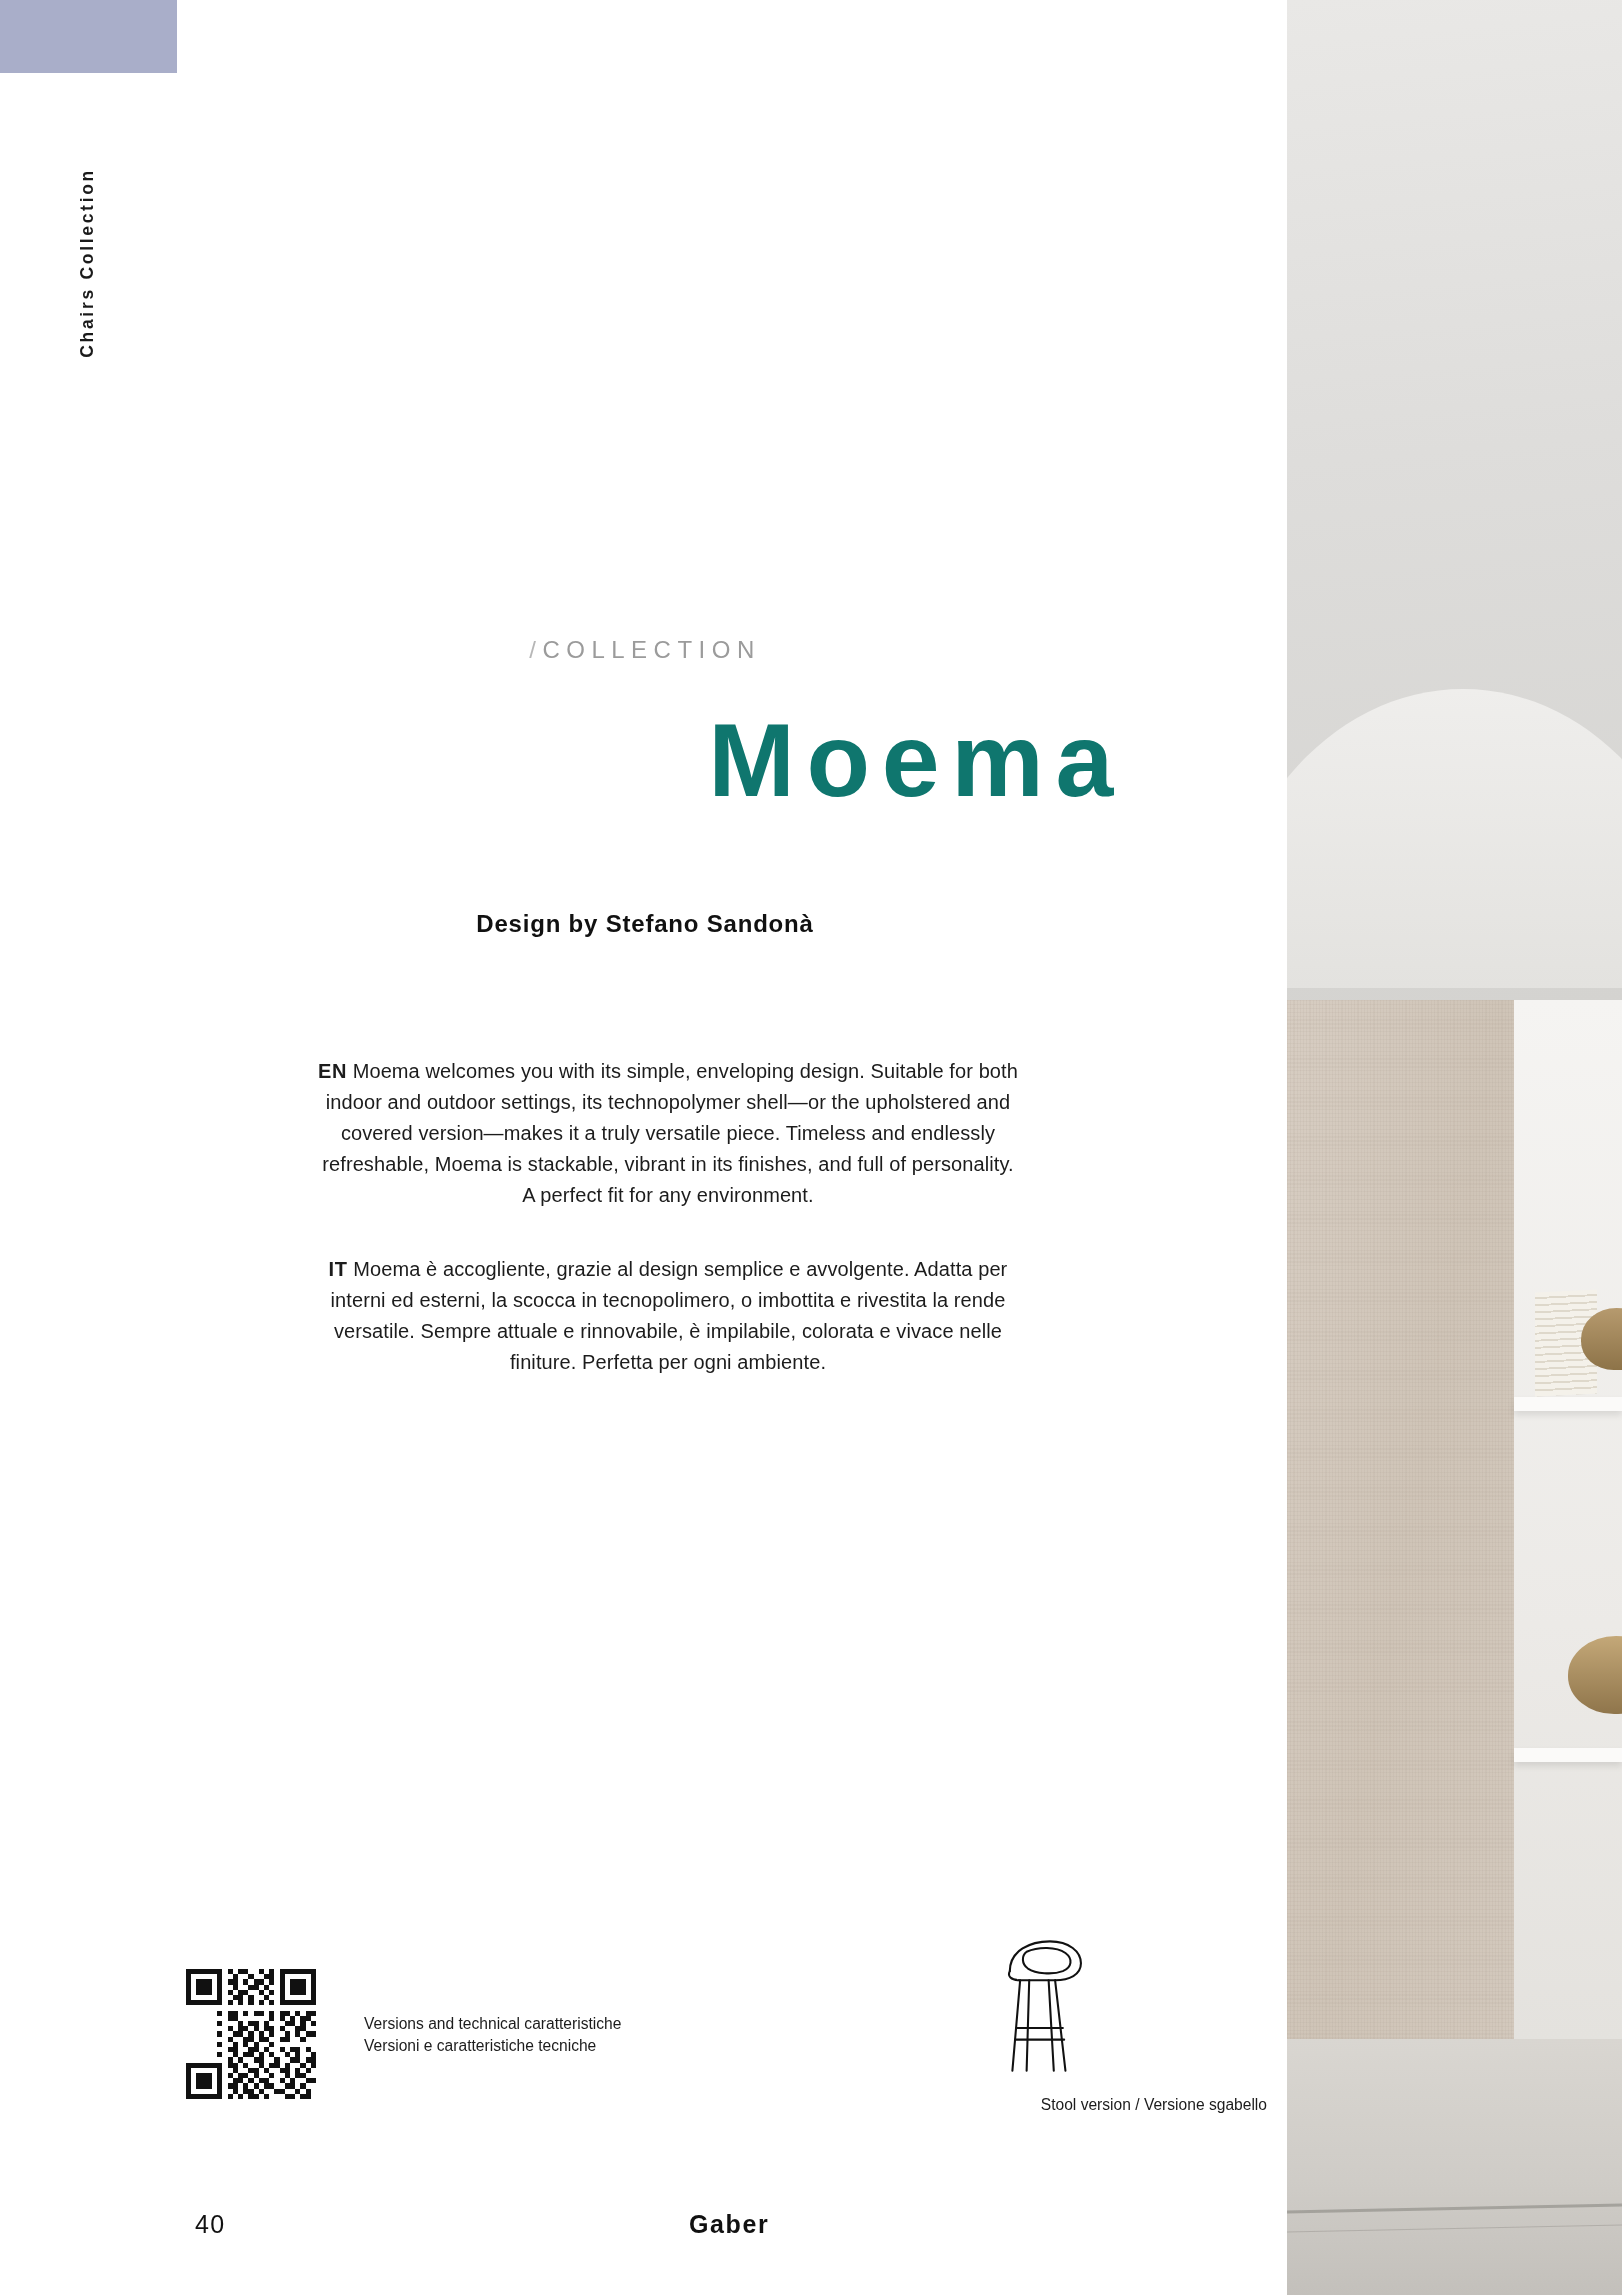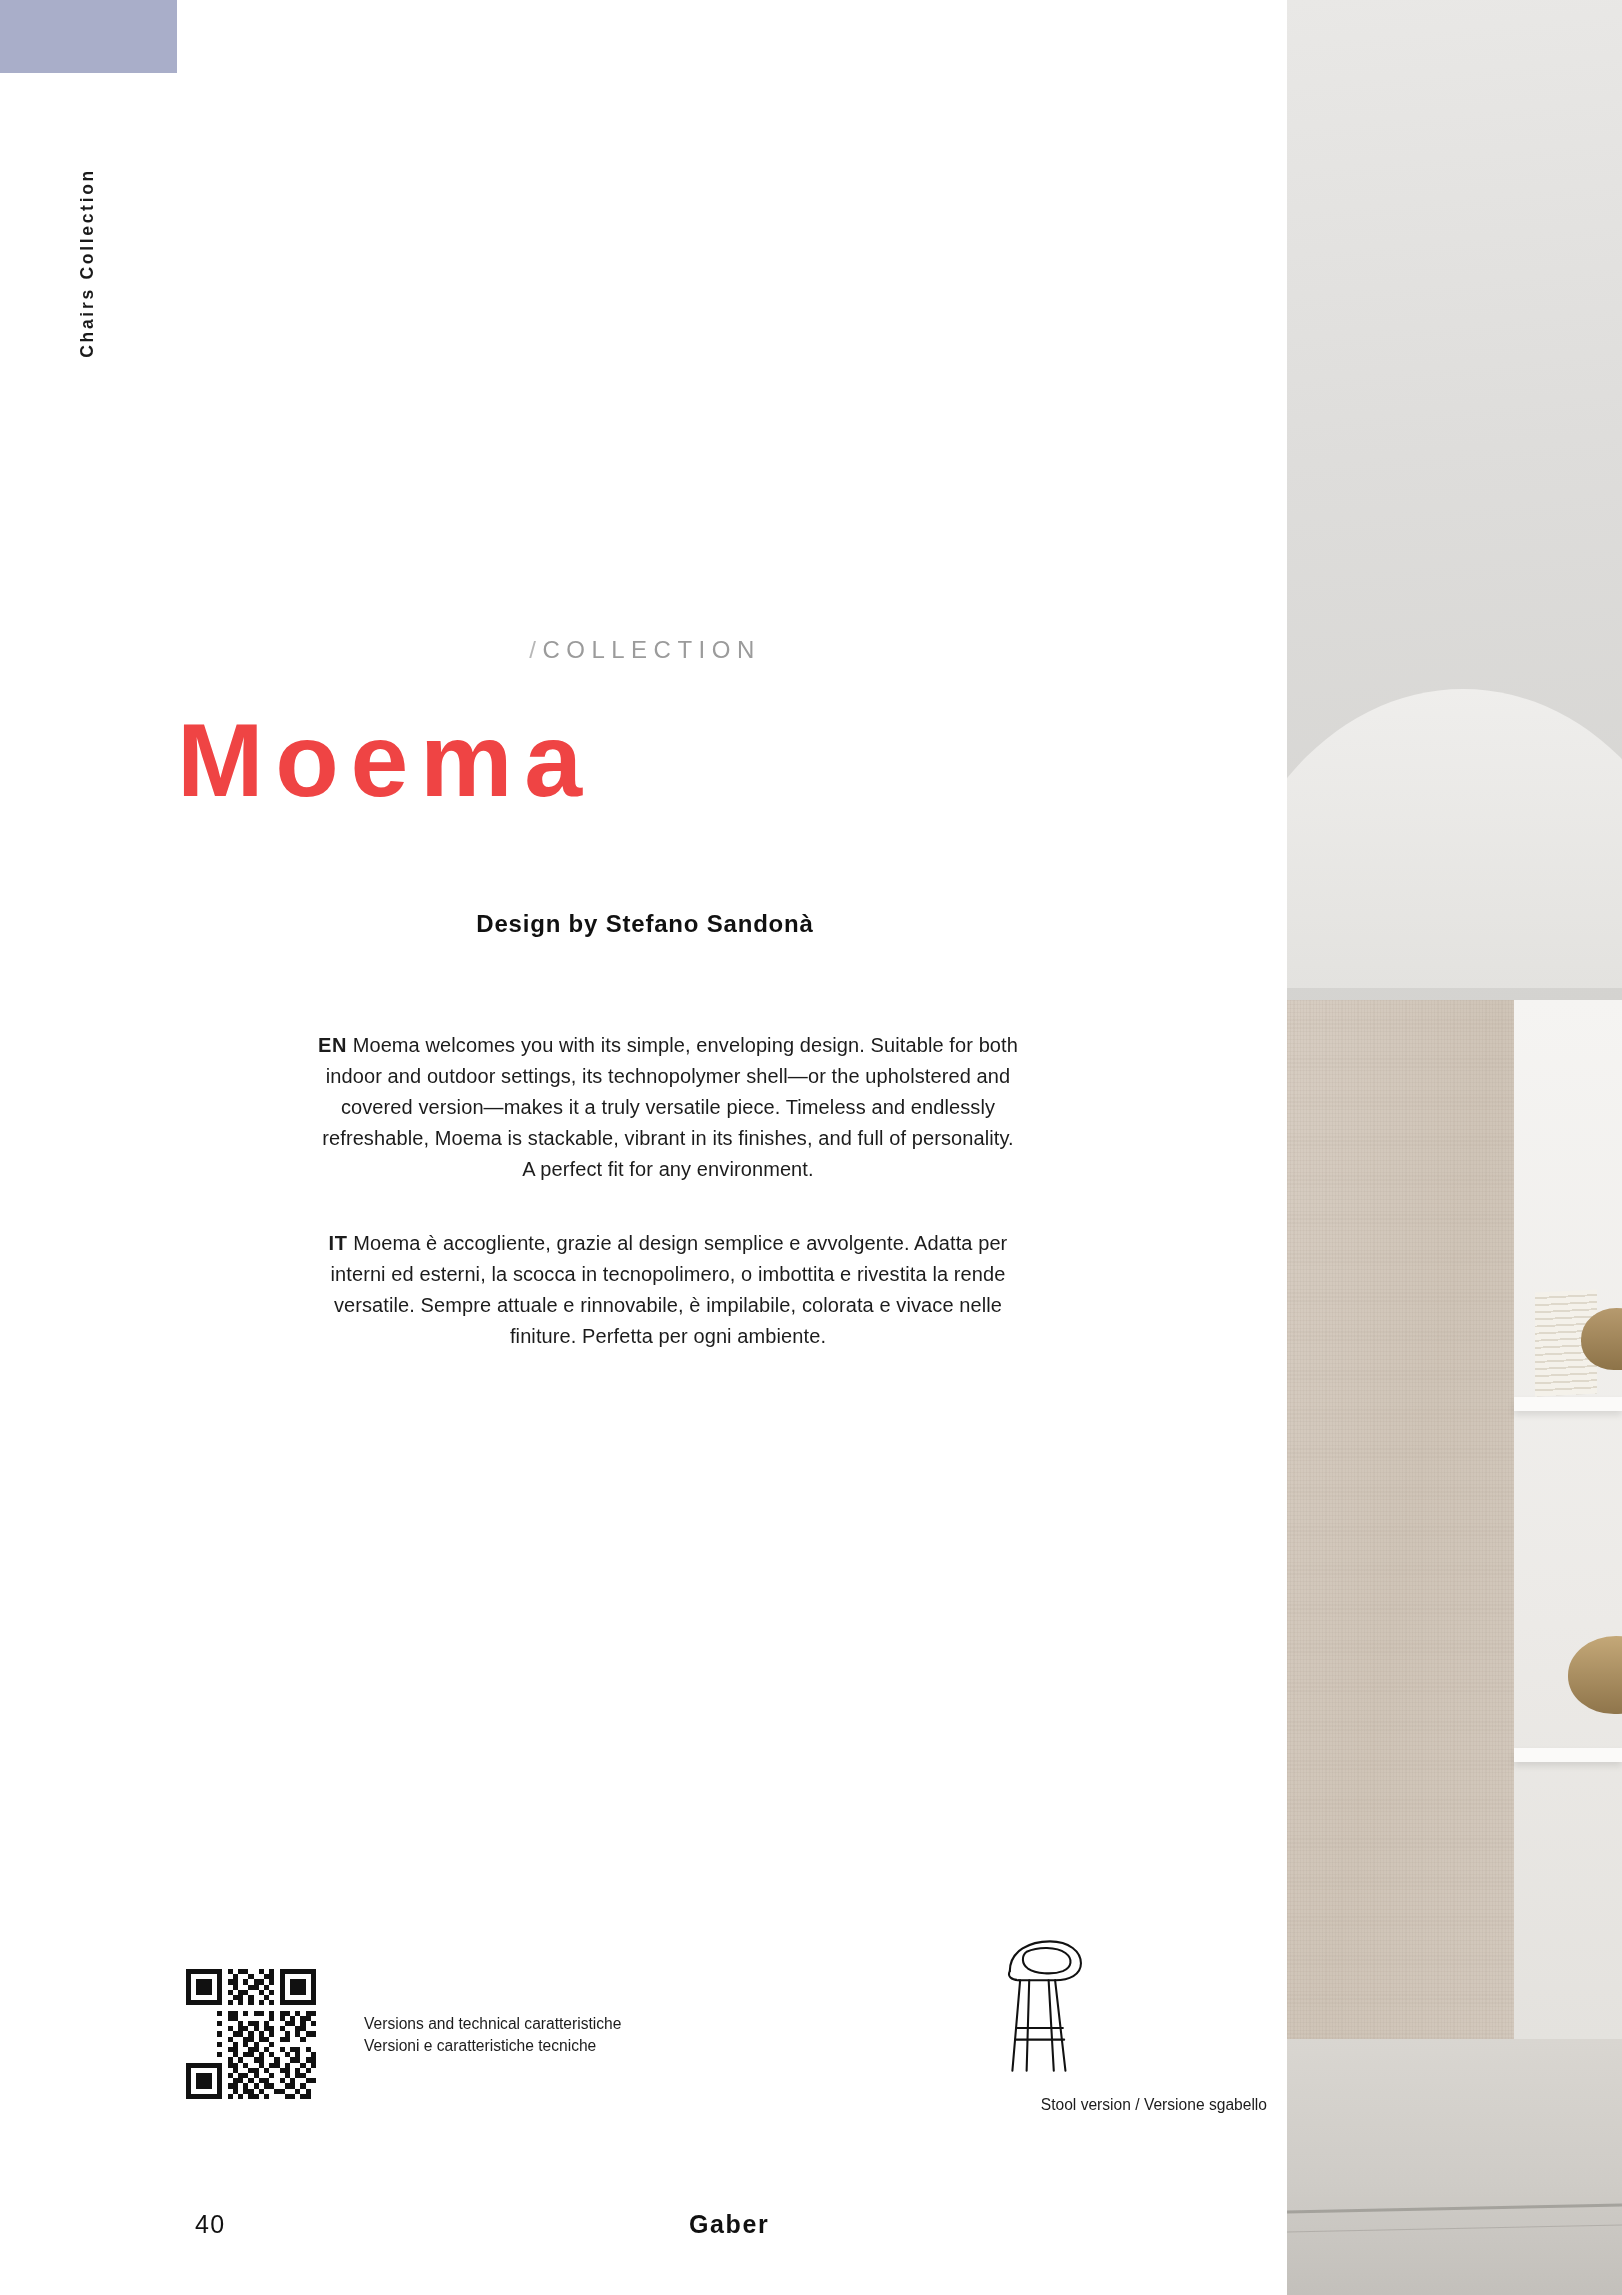--- a/index.html
+++ b/index.html
@@ -166,29 +166,29 @@
     font-size: 24px;
     letter-spacing: 6.5px;
     color: #9b9b9b;
     font-weight: 400;
     margin-top: 12px;
   }
   .collection-kicker .slash { color: #b7b7b7; }
 
   .title {
     position: absolute;
-    left: 0;
+    left: 12px;
     top: 708px;
     width: 936px;
-    text-align: left;
+    text-align: right;
     font-size: 104px;
     line-height: 104px;
     font-weight: bold;
     letter-spacing: 11.7px;
-    color: #ef4444;
+    color: #0f766e;
   }
 
   .designer {
     position: absolute;
     left: 0;
     top: 910px;
     width: 936px;
     text-align: center;
     font-size: 24px;
     font-weight: bold;
@@ -198,20 +198,21 @@
 
   .para {
     position: absolute;
     left: 140px;
     width: 702px;
     text-align: center;
     font-size: 20px;
     line-height: 31px;
     color: #1c1c1c;
     letter-spacing: 0.1px;
+    margin-top: 26px;
   }
   .para.en { top: 1030px; }
   .para.it { top: 1228px; }
   .para .lang { font-weight: bold; letter-spacing: 0.6px; }
 
   
   .qr {
     position: absolute;
     left: 186px;
     top: 1969px;

